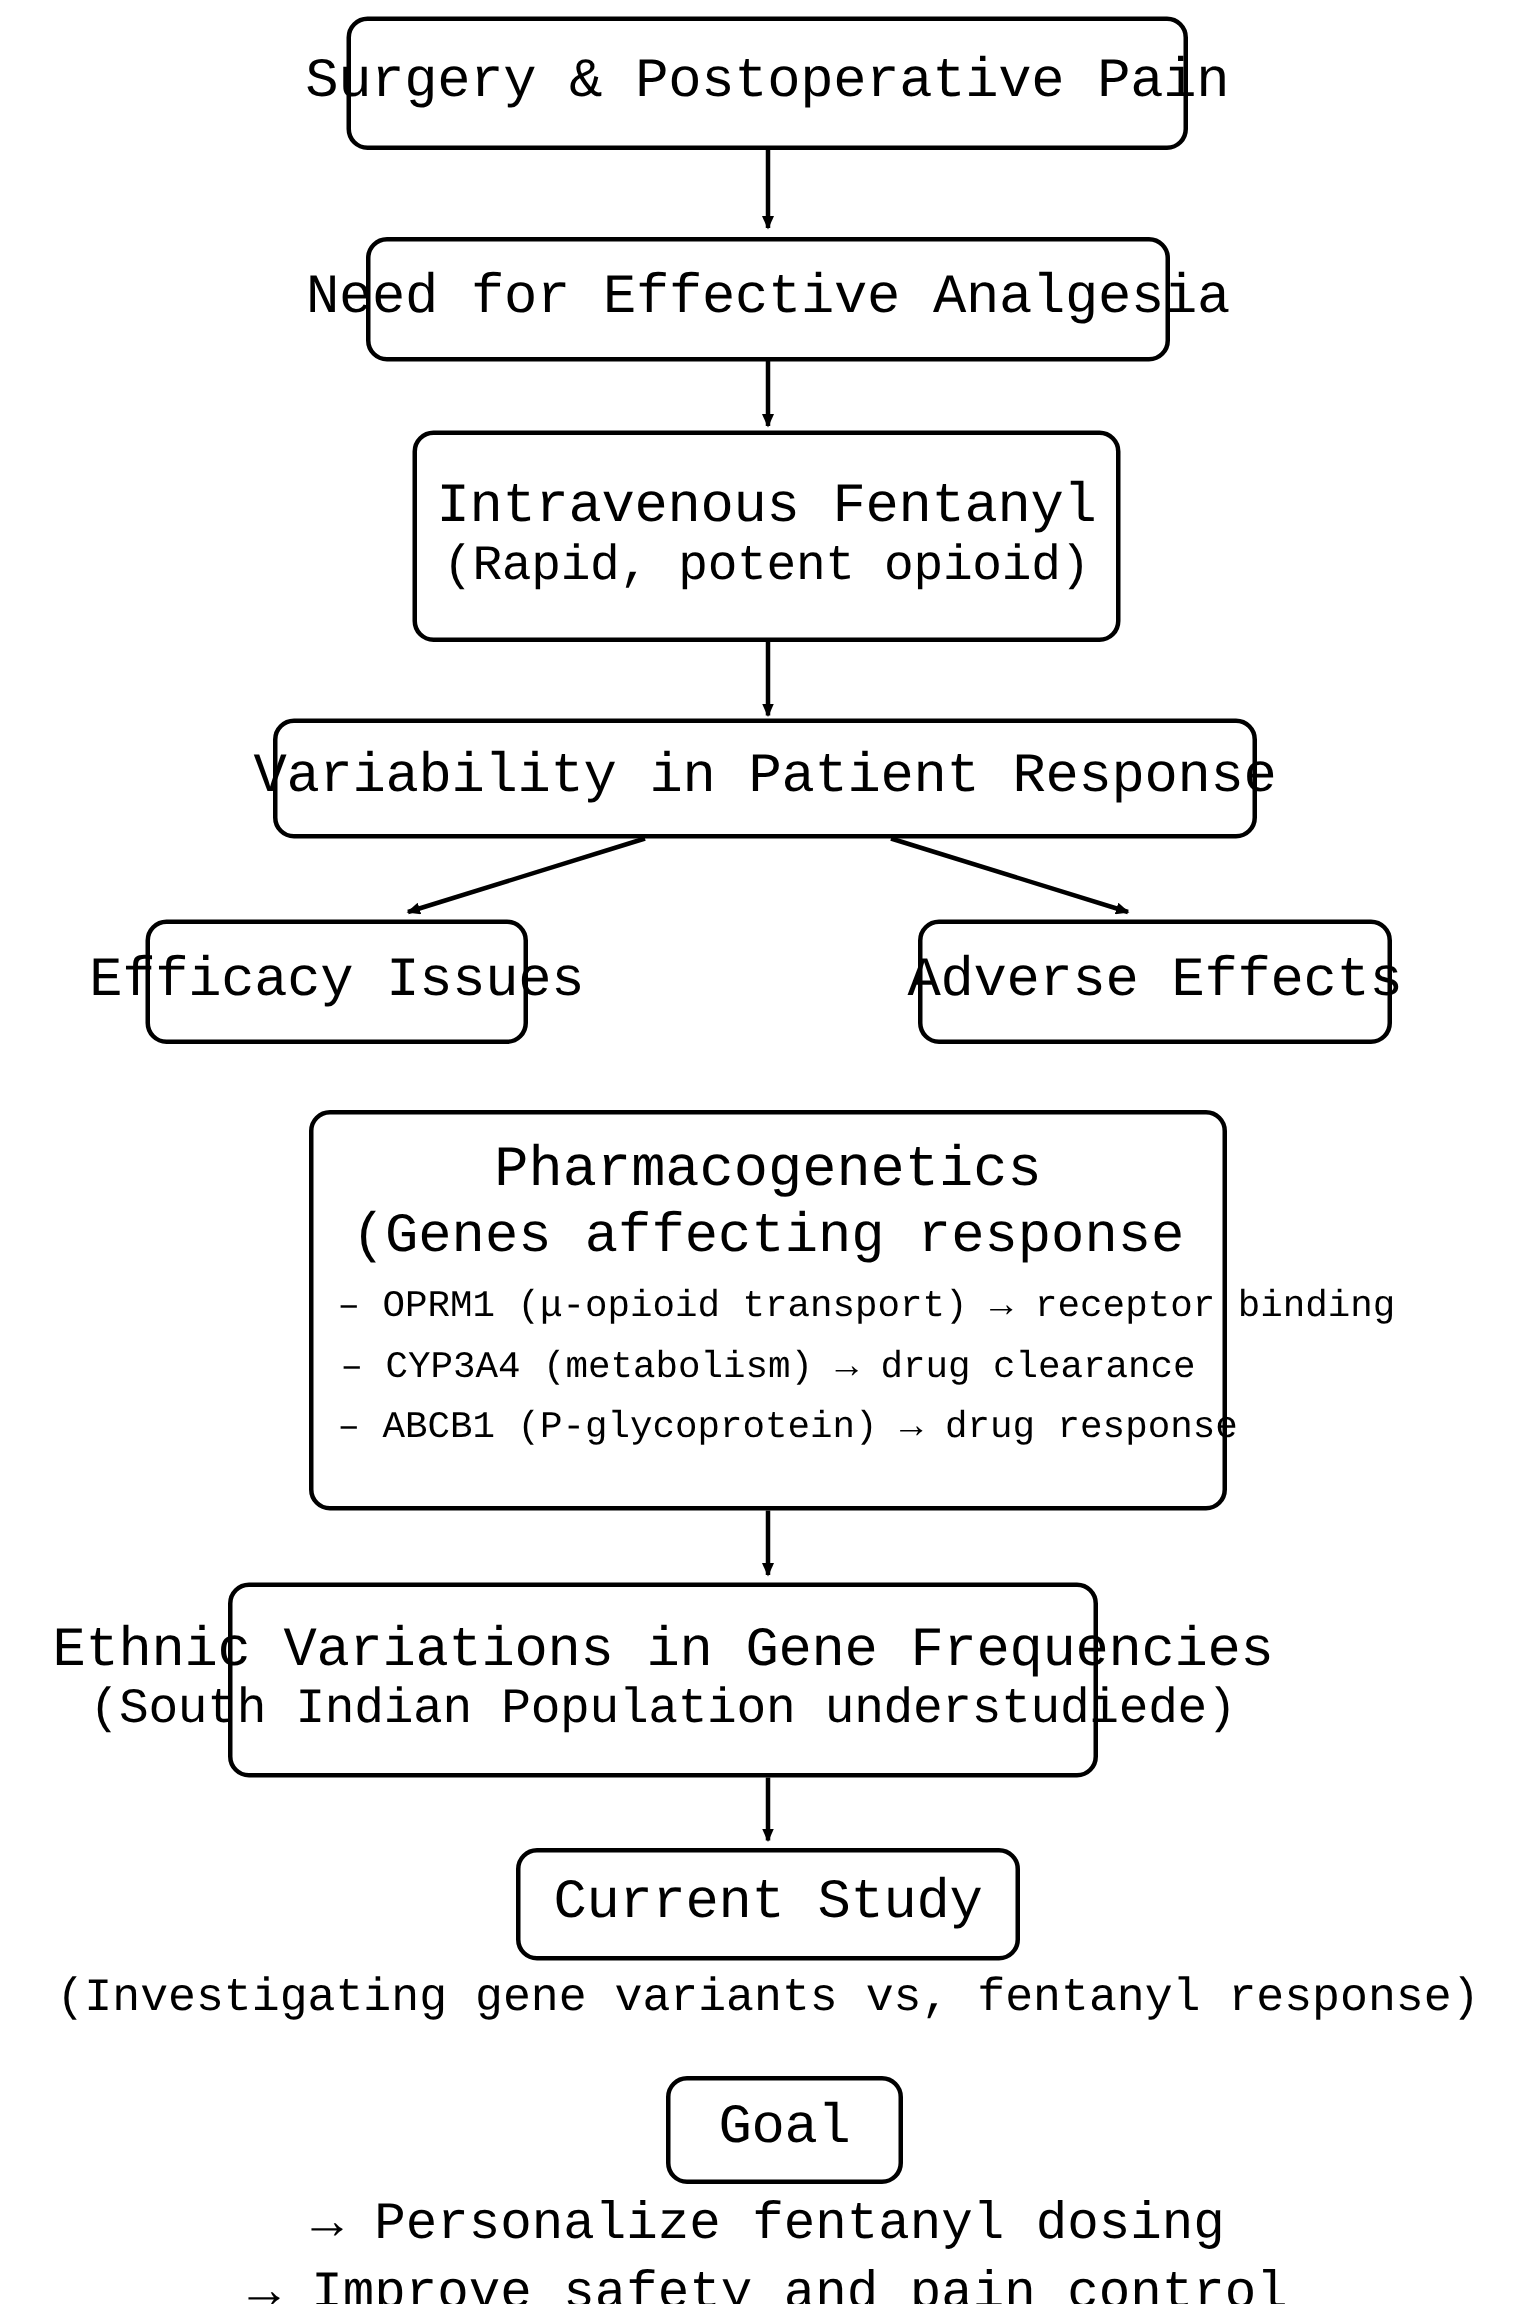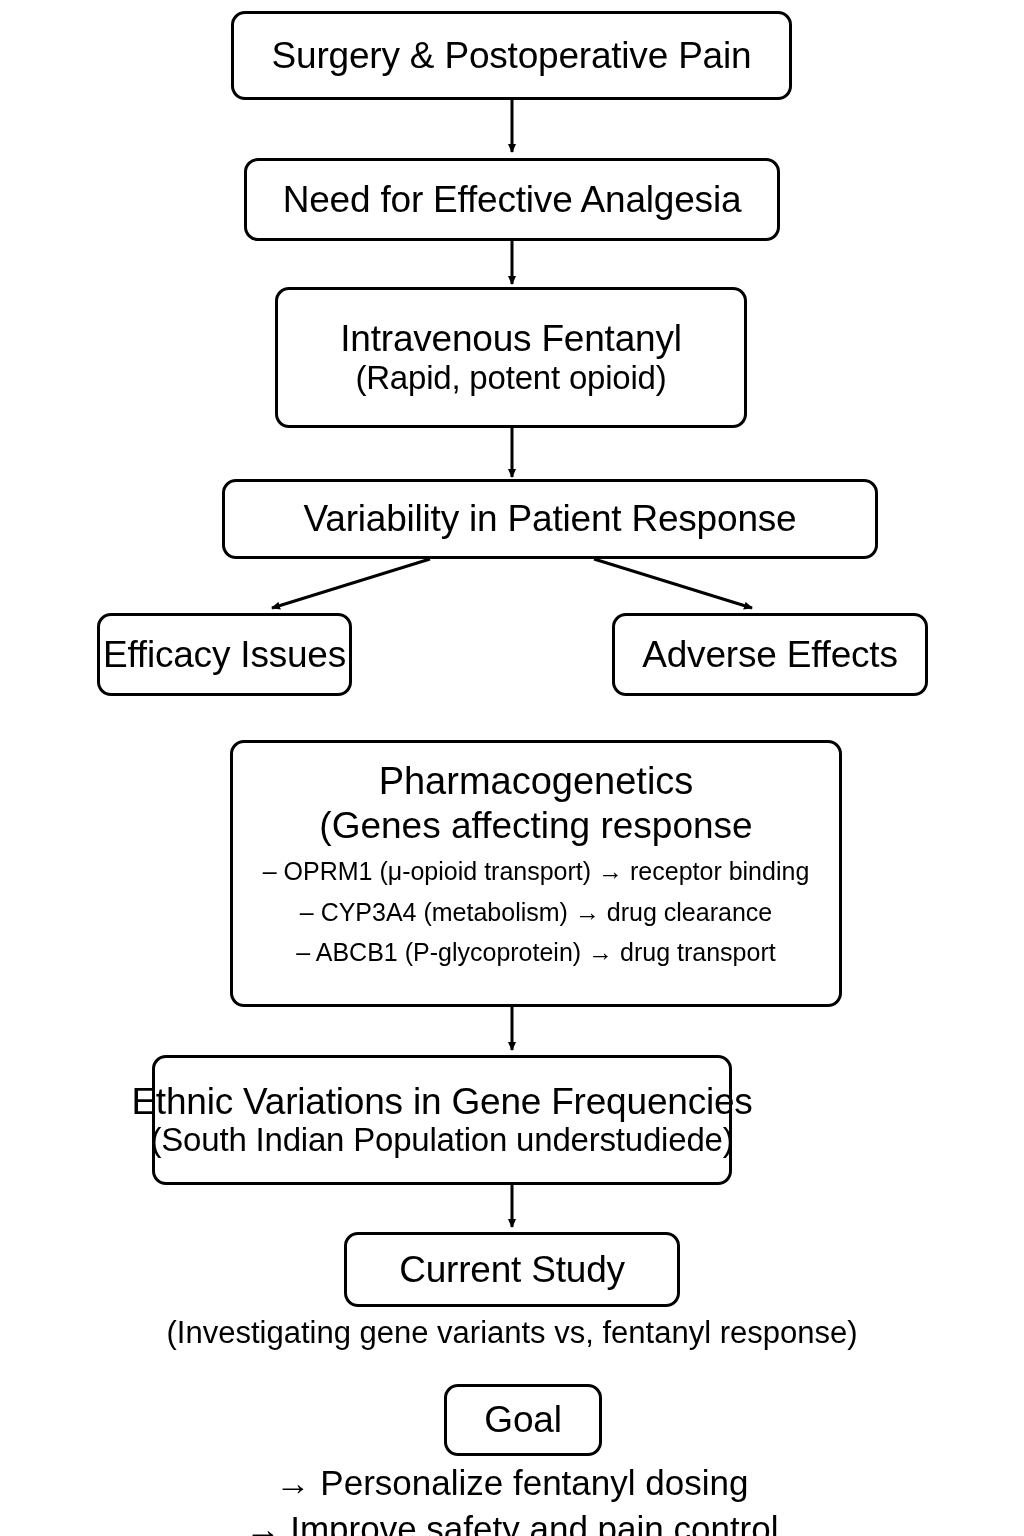--- a/index.html
+++ b/index.html
@@ -11,20 +11,21 @@
   body {
     font-family: "Liberation Sans", sans-serif;
     color: #000000;
   }
   #canvas {
     position: relative;
     width: 1024px;
     height: 1536px;
     background: #ffffff;
     overflow: hidden;
+    font-family: Liberation Mono, monospace;
   }
   svg.connectors {
     position: absolute;
     left: 0;
     top: 0;
     width: 1024px;
     height: 1536px;
     pointer-events: none;
   }
   .node {
@@ -122,39 +123,39 @@
 
   <div class="node" style="left:244px; top:158px; width:536px; height:83px;">
     <span class="t-main">Need for Effective Analgesia</span>
   </div>
 
   <div class="node" style="left:275px; top:287px; width:472px; height:141px;">
     <span class="t-main">Intravenous Fentanyl</span>
     <span class="t-sub">(Rapid, potent opioid)</span>
   </div>
 
-  <div class="node" style="left:182px; top:479px; width:656px; height:80px;margin-left:40px;">
+  <div class="node" style="left:182px; top:479px; width:656px; height:80px;">
     <span class="t-main">Variability in Patient Response</span>
   </div>
 
   <div class="node" style="left:97px; top:613px; width:255px; height:83px;">
     <span class="t-main">Efficacy Issues</span>
   </div>
 
   <div class="node" style="left:612px; top:613px; width:316px; height:83px;">
     <span class="t-main">Adverse Effects</span>
   </div>
 
-  <div class="node" style="left:206px; top:740px; width:612px; height:267px; justify-content:flex-start; padding-top:16px;margin-left:24px;">
+  <div class="node" style="left:206px; top:740px; width:612px; height:267px; justify-content:flex-start; padding-top:16px;">
     <span class="pg-title">Pharmacogenetics</span>
     <span class="pg-subtitle">(Genes affecting response</span>
     <div class="gene-list">
       <div class="gene-line">– OPRM1 (μ-opioid transport) → receptor binding</div>
       <div class="gene-line">– CYP3A4 (metabolism) → drug clearance</div>
-      <div class="gene-line">– ABCB1 (P-glycoprotein) → drug transport</div>
+      <div class="gene-line">– ABCB1 (P-glycoprotein) → drug response</div>
     </div>
   </div>
 
   <div class="node" style="left:152px; top:1055px; width:580px; height:130px;">
     <span class="t-main">Ethnic Variations in Gene Frequencies</span>
     <span class="t-sub">(South Indian Population understudiede)</span>
   </div>
 
   <div class="node" style="left:344px; top:1232px; width:336px; height:75px;">
     <span class="t-main">Current Study</span>

